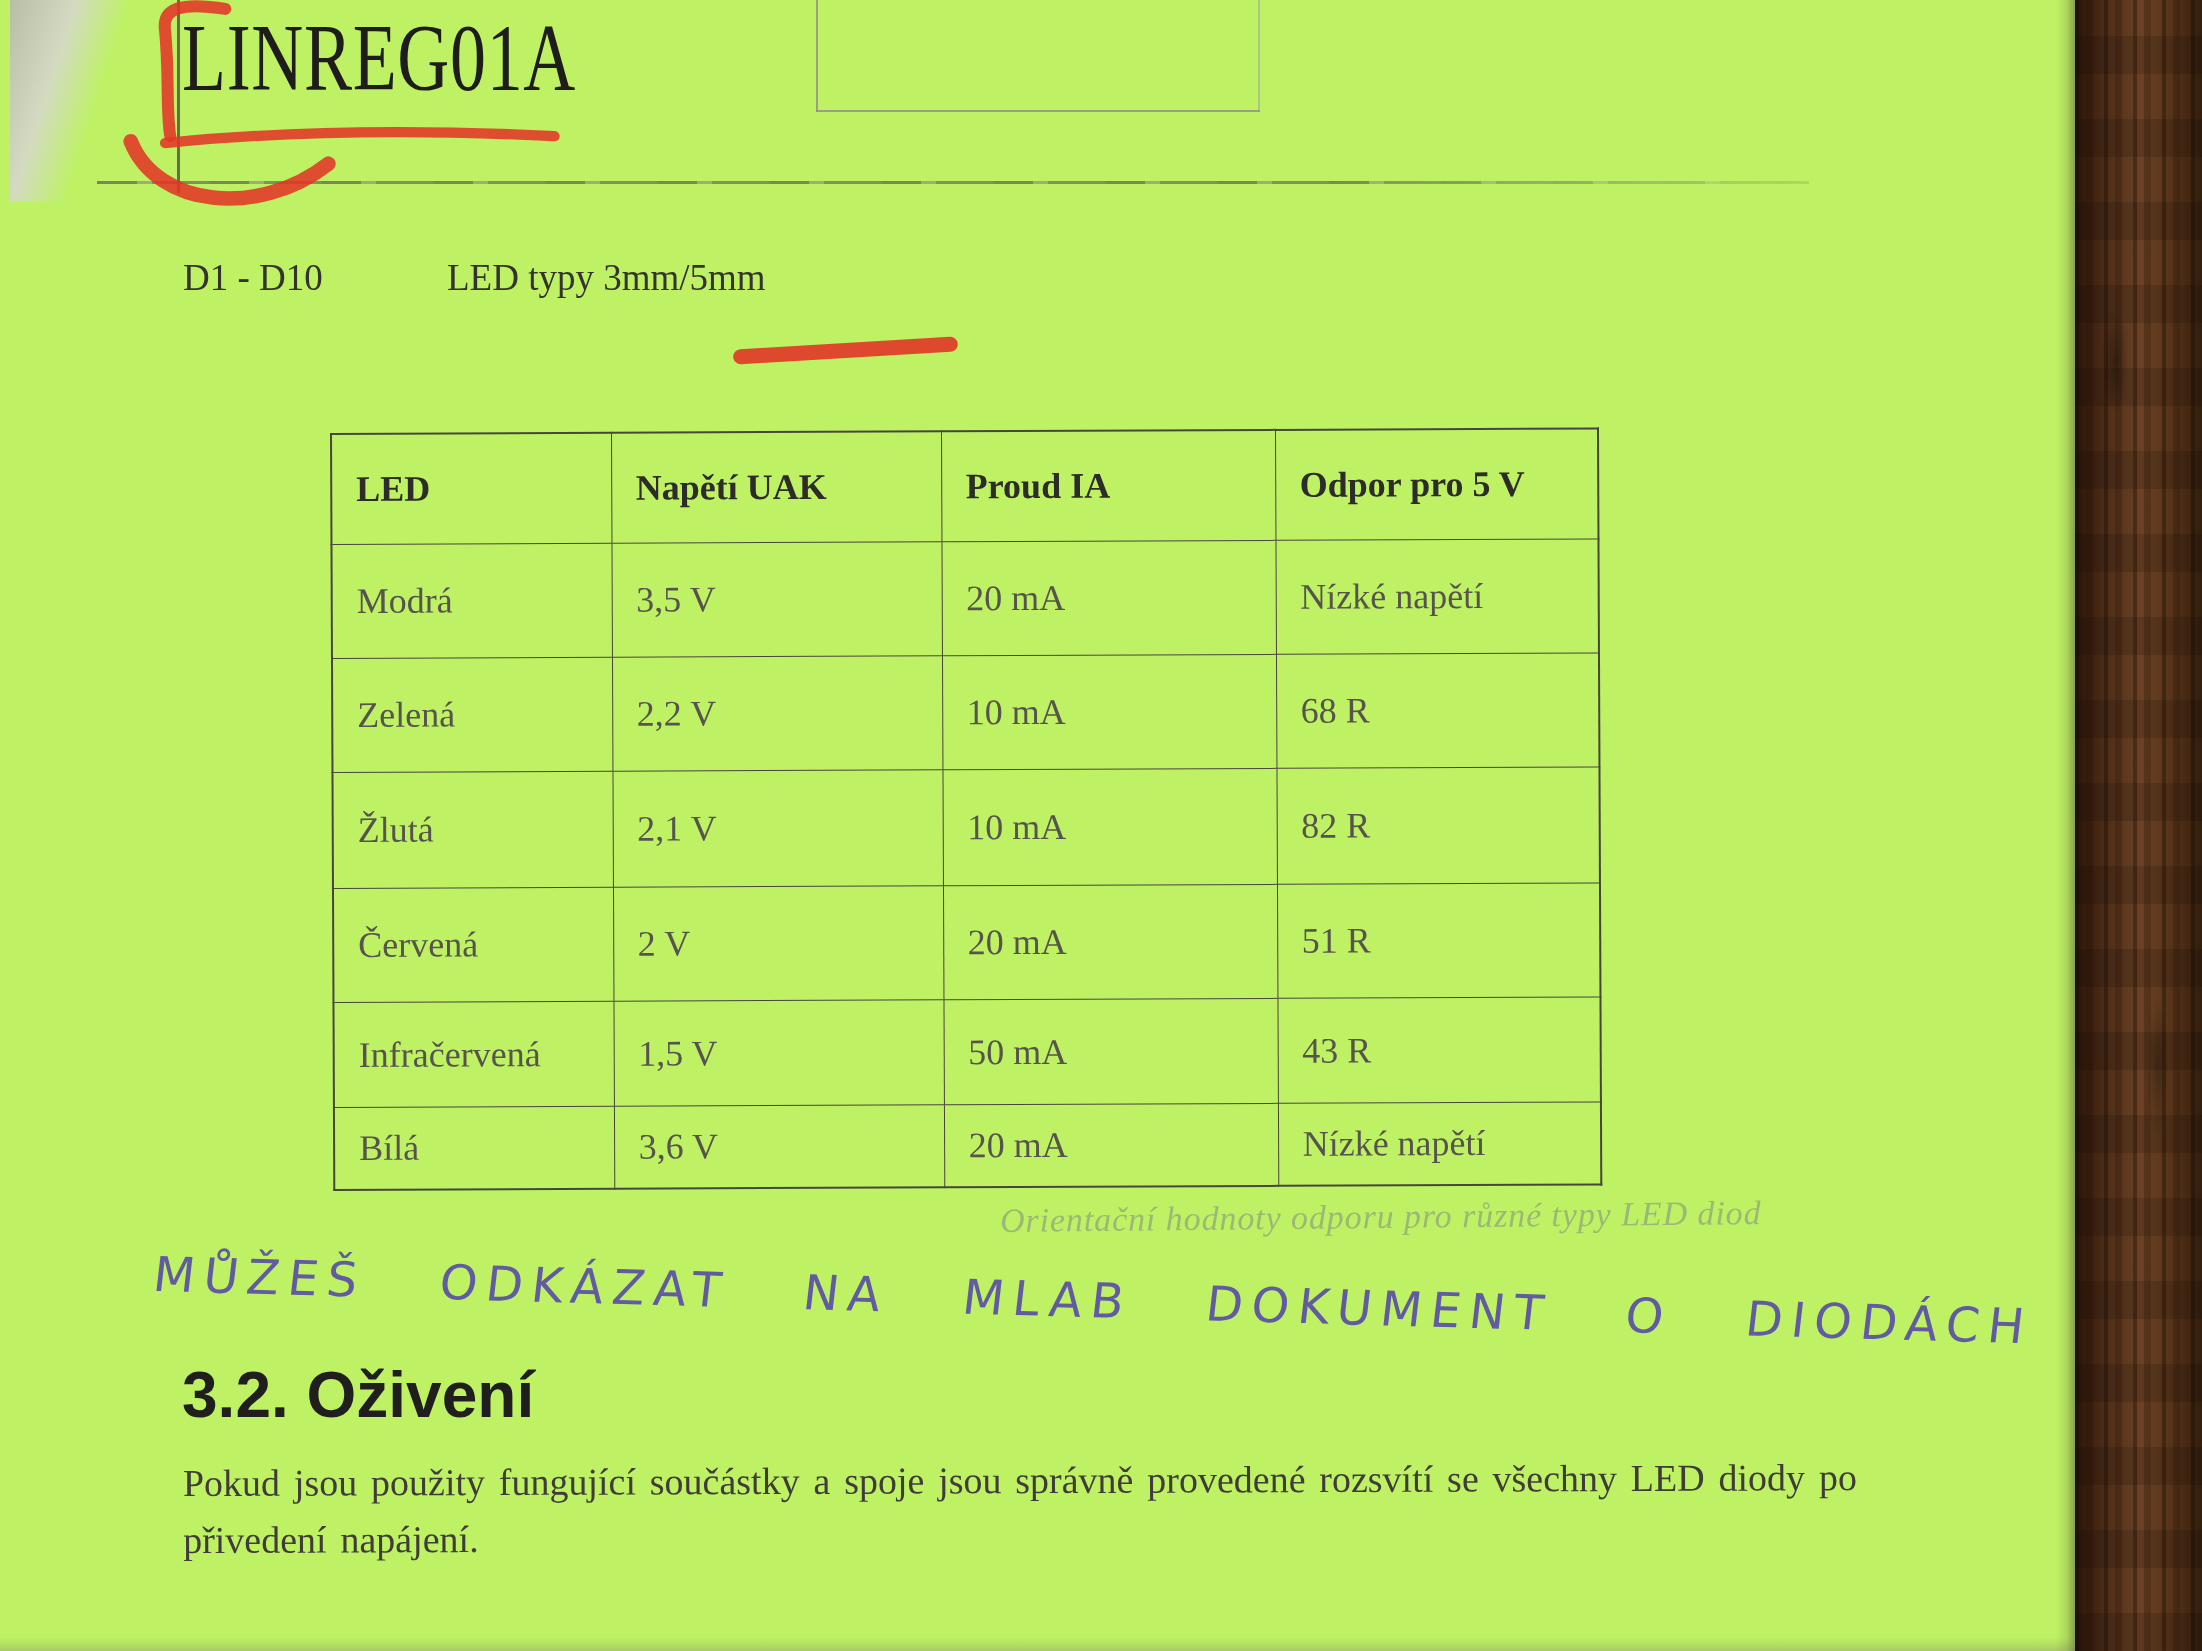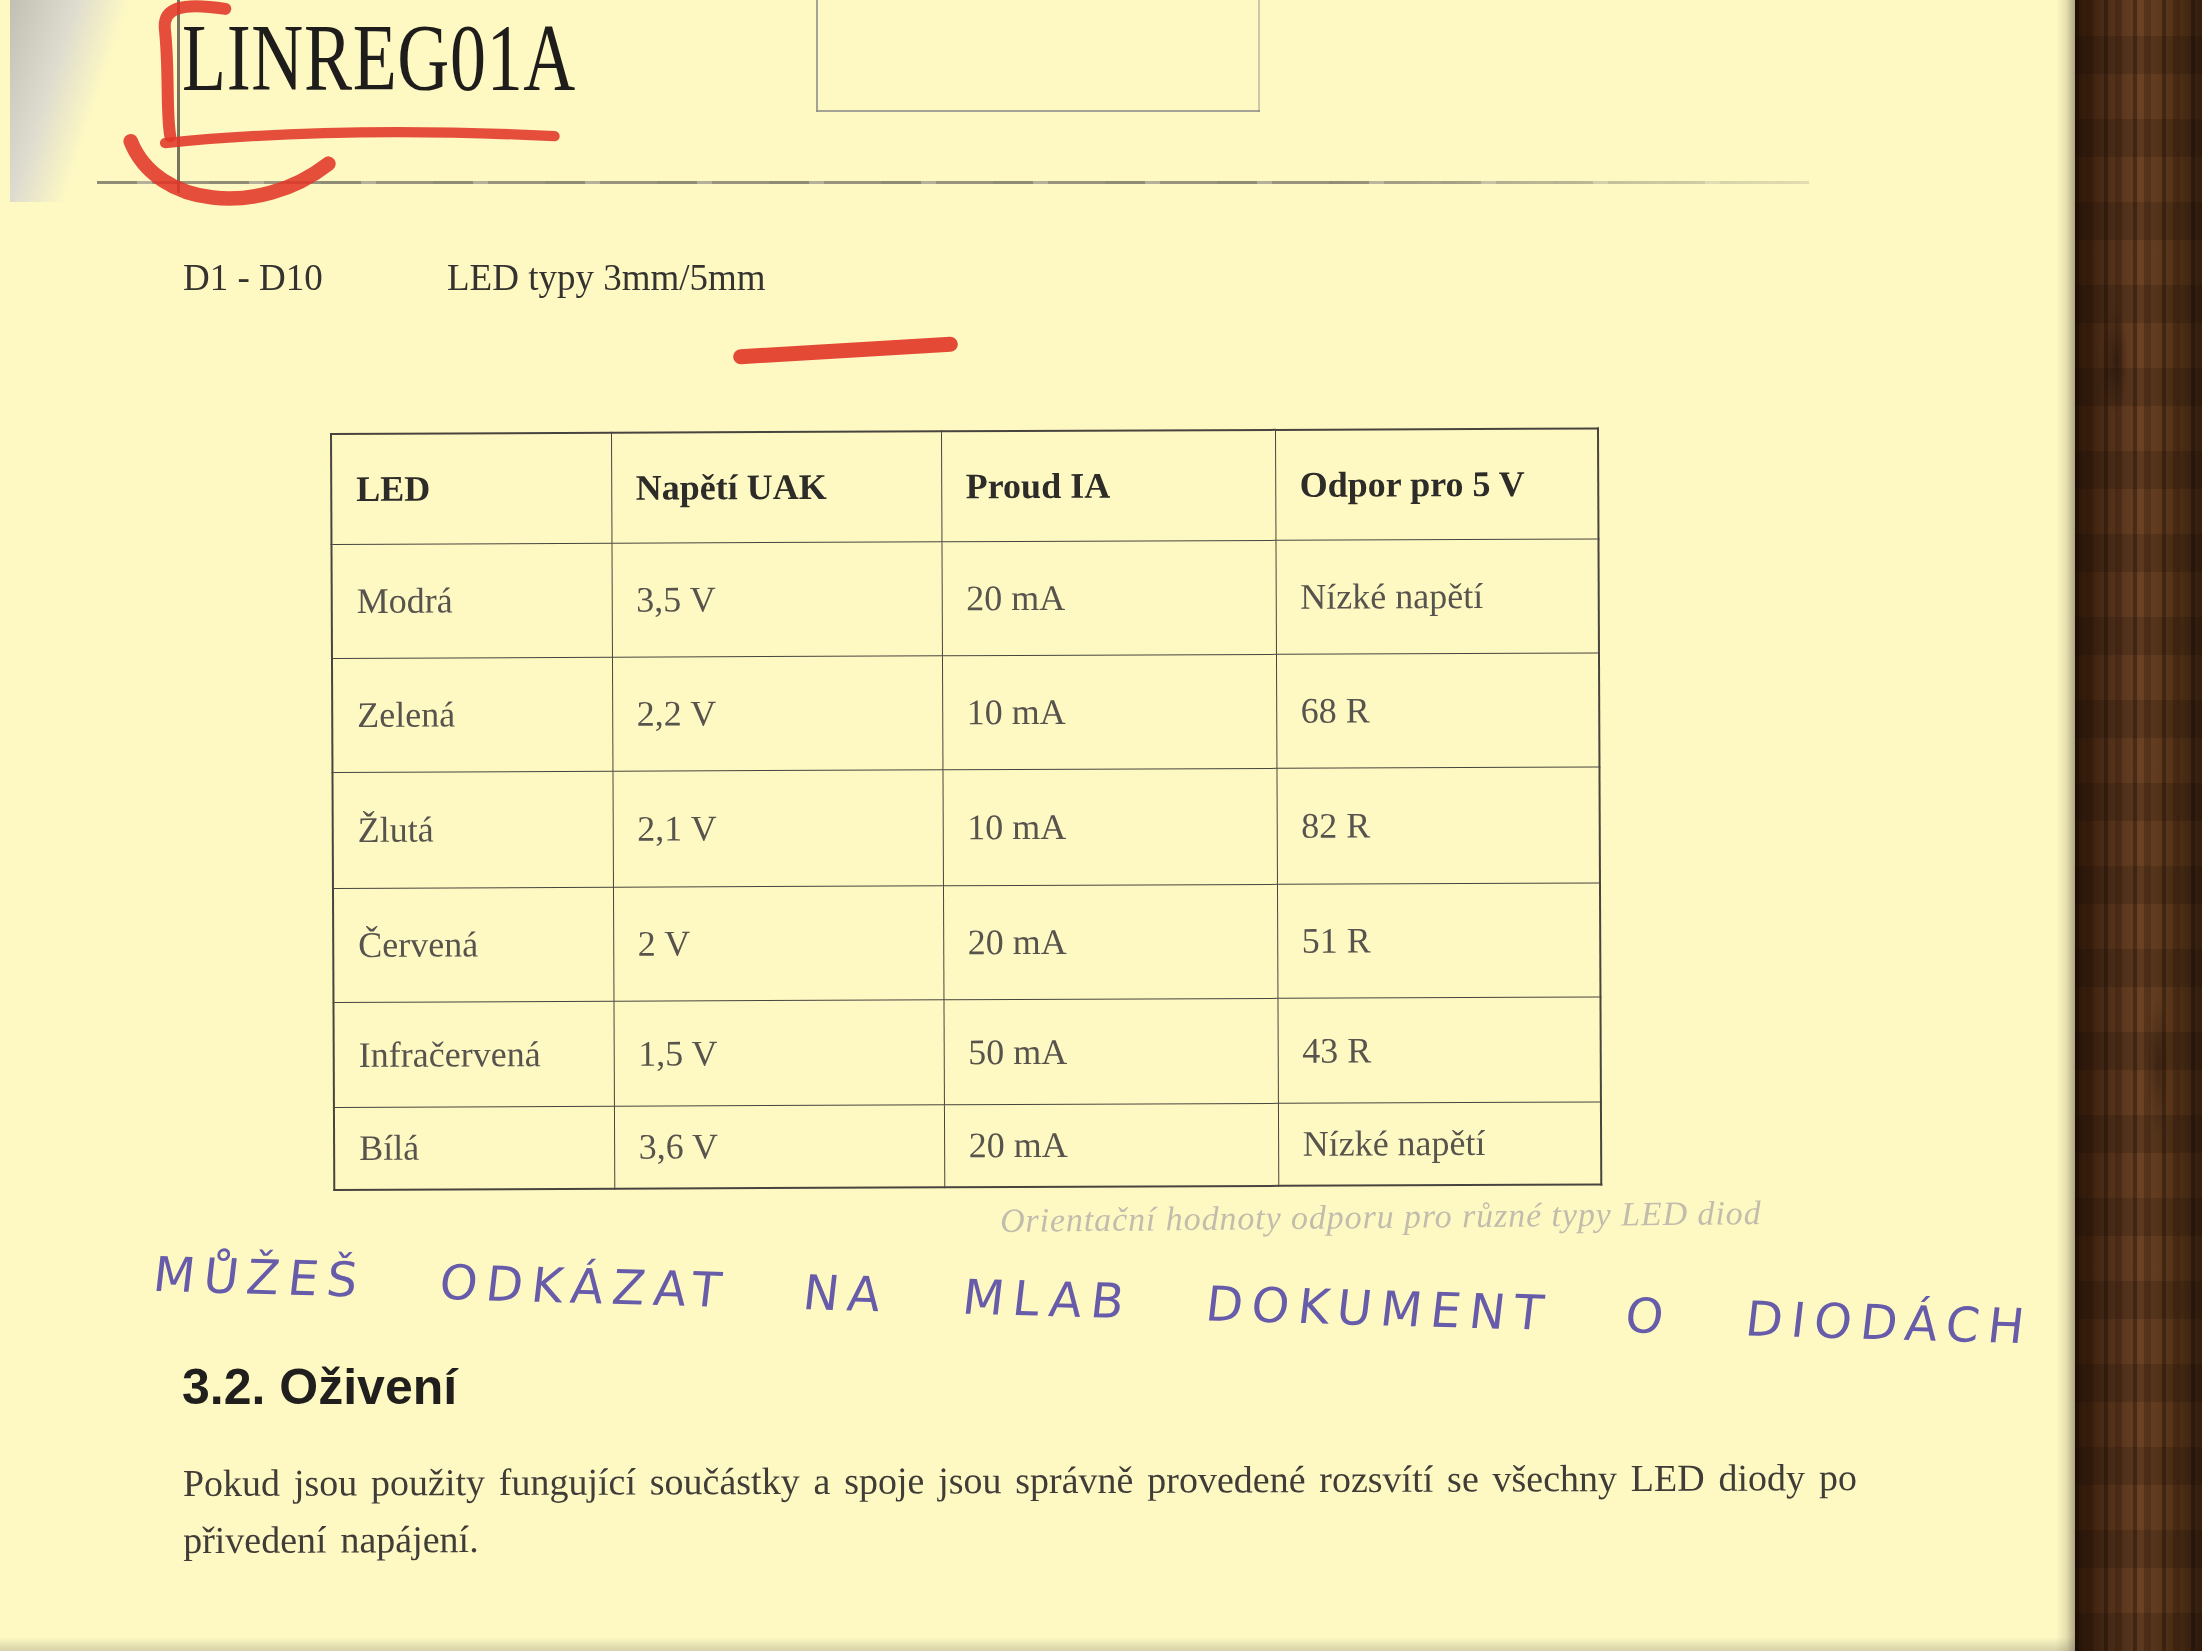--- a/index.html
+++ b/index.html
@@ -1,17 +1,17 @@
 <!DOCTYPE html>
 <html style="font-size:13.8px"><head>
 <meta charset="utf-8">
 <style>
   html,body{margin:0;padding:0;width:2203px;height:1652px;overflow:hidden;
     background:#fbfaf7;font-family:"Liberation Serif",serif;}
-  .page{position:absolute;inset:0;background:#fef9c3;}
+  .page{position:absolute;inset:0;background:#bef264;}
 
   
   .corner-fold{position:absolute;left:10.3px;top:0;width:129px;height:202px;
     background:linear-gradient(108deg,#b7b5b0 0%,#d8d6d1 34%,rgba(252,251,248,0) 62%);
     opacity:.85;}
 
   
   .vline-title{position:absolute;left:177px;top:0;width:2.6px;height:193px;background:#3d3b38;opacity:.7;}
   .vline-top-mid{position:absolute;left:816px;top:0;width:1.7px;height:112px;background:#8f8d89;opacity:.8;}
   .vline-top-right{position:absolute;left:1258px;top:0;width:1.7px;height:112px;background:#a3a19d;opacity:.55;}
@@ -59,21 +59,21 @@
     letter-spacing:0.9px;color:rgba(110,104,140,.42);transform:rotate(-.6deg);white-space:nowrap;}
 
   
   .handwriting{position:absolute;left:157px;top:1246px;width:2065px;white-space:nowrap;
     font-family:"DejaVu Sans",sans-serif;font-size:48px;font-weight:400;color:#5b4fa8;
     letter-spacing:8.6px;word-spacing:50px;transform:rotate(1.6deg) skewX(-5deg);
     transform-origin:left top;opacity:.92;}
 
   
   .section-heading{position:absolute;left:182px;top:1358px;margin:0;
-    font-family:"Liberation Sans",sans-serif;font-weight:700;font-size:50px;color:#201f1d;}
+    font-family:"Liberation Sans",sans-serif;font-weight:700;font-size:64px;color:#201f1d;}
   .section-body{position:absolute;left:183px;top:1452px;width:1764px;margin:0;
     font-size:38px;line-height:57px;word-spacing:4.3px;color:#403d38;transform:rotate(-.2deg);}
 
   
   .paper-edge{position:absolute;top:0;right:127px;width:19px;height:100%;
     background:linear-gradient(90deg,rgba(0,0,0,0) 0%,rgba(70,58,46,.14) 55%,rgba(60,48,36,.42) 100%);}
   .wood{position:absolute;top:0;right:0;width:127px;height:100%;
     background:
       radial-gradient(ellipse 19px 77px at 40px 361px,rgba(10,4,1,.38),rgba(0,0,0,0) 70%),
       radial-gradient(ellipse 15.5px 103px at 83px 1067px,rgba(12,5,1,.32),rgba(0,0,0,0) 70%),

